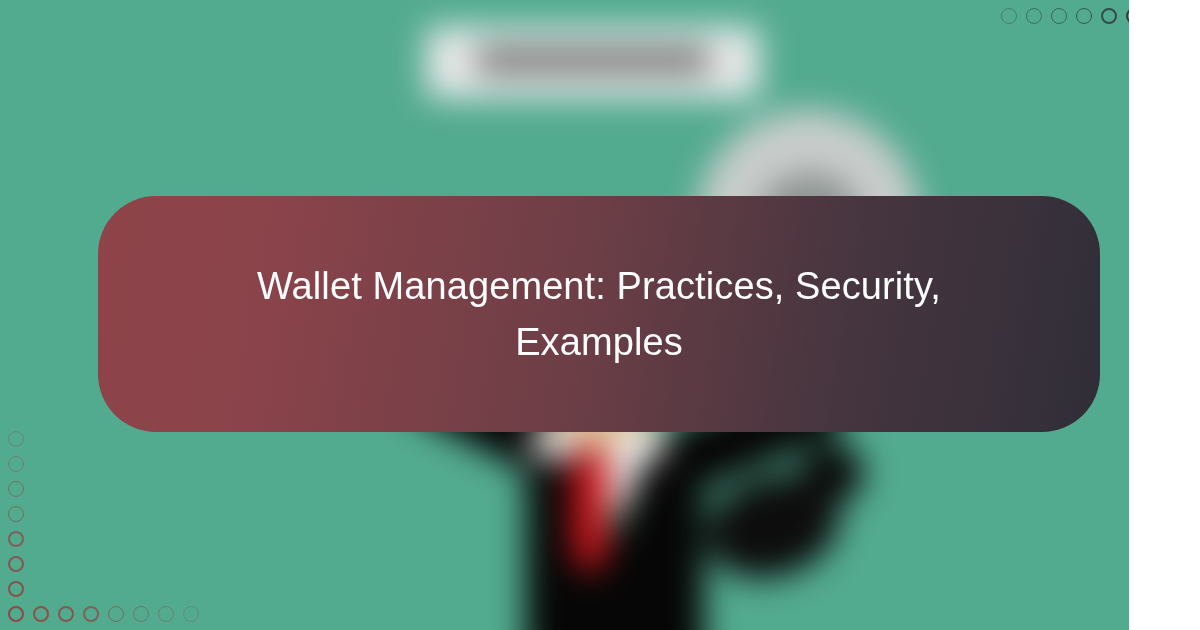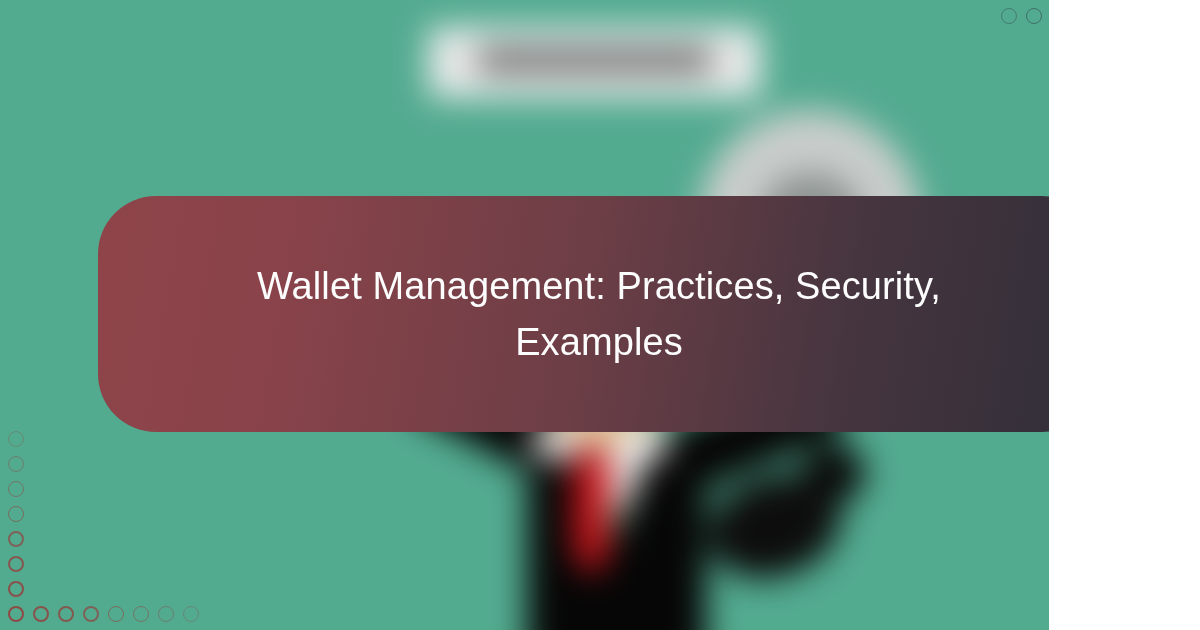--- a/index.html
+++ b/index.html
@@ -5,21 +5,21 @@
   * { margin:0; padding:0; box-sizing:border-box; }
 
   html, body {
     width:1200px; height:630px;
     overflow:hidden;
     font-family:"Liberation Sans", sans-serif;
   }
 
   #stage {
     position:relative;
-    width:1049px;
+    width:1129px;
     height:630px;
     background:#1d4ed8;
     overflow:hidden;
   }
 
   
   #backdrop {
     position:absolute;
     inset:0;
     filter:blur(16px);

